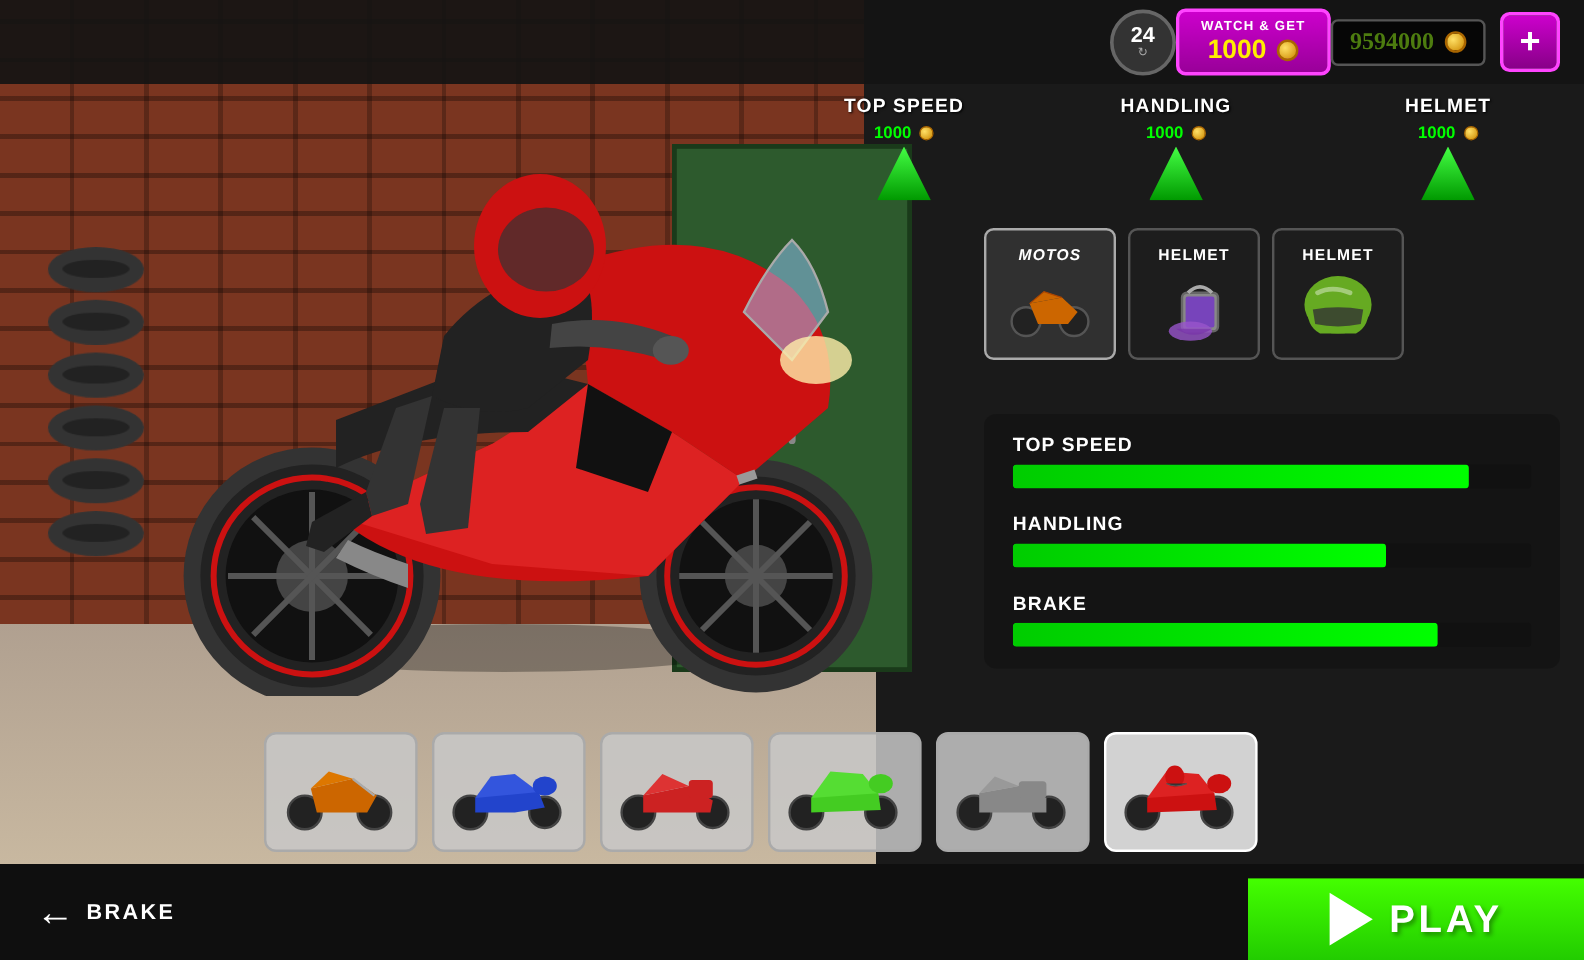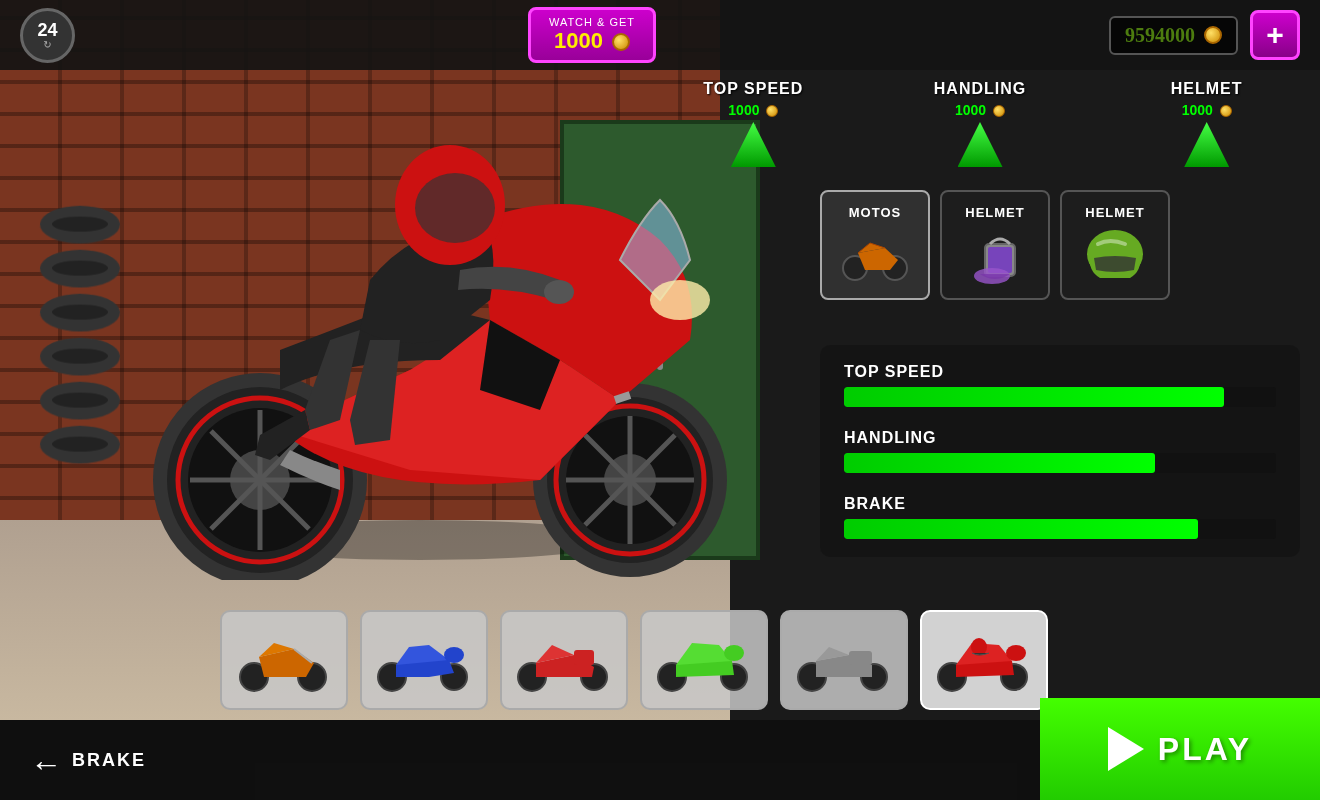--- a/index.html
+++ b/index.html
@@ -85,21 +85,21 @@
 
     
     .header-bar {
       position: absolute;
       top: 0; left: 0;
       width: 1320px;
       height: 70px;
       background: rgba(20,20,20,0.92);
       display: flex;
       align-items: center;
-      justify-content: space-between;
+      justify-content: flex-end;
       padding: 0 20px;
       z-index: 100;
     }
 
     .timer-icon {
       width: 55px;
       height: 55px;
       border-radius: 50%;
       background: #333;
       border: 3px solid #666;
@@ -129,21 +129,21 @@
       background: linear-gradient(180deg, #cc00cc, #990099);
       border: 3px solid #ff44ff;
       border-radius: 8px;
       padding: 6px 18px;
       text-align: center;
       cursor: pointer;
     }
     .watch-get-btn .watch-label {
       font-size: 11px;
       color: white;
-      font-weight: 400;
+      font-weight: 700;
       letter-spacing: 1px;
     }
     .watch-get-btn .watch-amount {
       font-size: 22px;
       color: #ffee00;
       font-weight: 900;
     }
     .coin-icon {
       display: inline-block;
       width: 18px; height: 18px;
@@ -246,20 +246,21 @@
       display: flex;
       flex-direction: column;
       align-items: center;
       justify-content: center;
       cursor: pointer;
       padding: 8px;
     }
     .custom-tab.active {
       border-color: #aaa;
       background: rgba(50,50,50,0.95);
+      font-style: italic;
     }
     .custom-tab-label {
       font-size: 13px;
       font-weight: 900;
       color: white;
       letter-spacing: 1px;
       margin-bottom: 6px;
     }
     .custom-tab-img {
       width: 70px;
@@ -359,21 +360,21 @@
       font-weight: 900;
       color: white;
       letter-spacing: 2px;
     }
 
     .play-btn {
       position: absolute;
       right: 0;
       bottom: 0;
       width: 280px;
-      height: 102px;
+      height: 68px;
       background: linear-gradient(180deg, #44ff00, #22cc00);
       display: flex;
       align-items: center;
       justify-content: center;
       gap: 14px;
       cursor: pointer;
     }
     .play-triangle {
       width: 0;
       height: 0;

